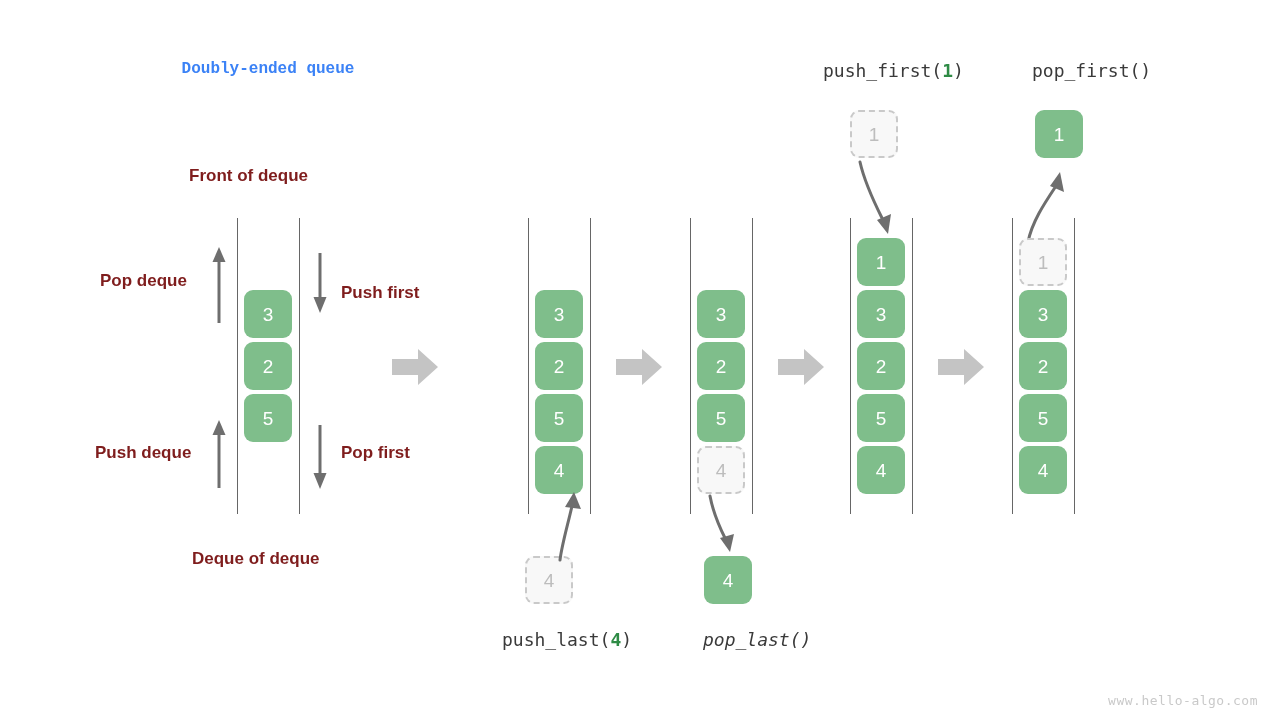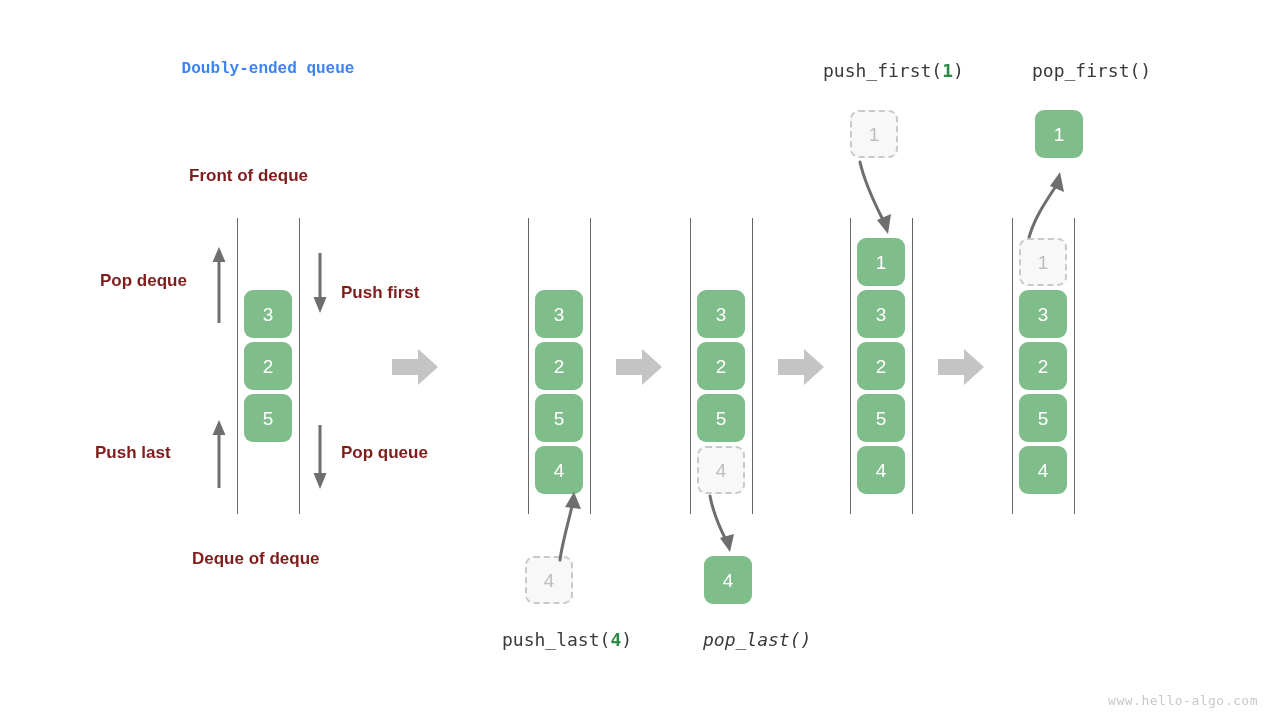--- a/index.html
+++ b/index.html
@@ -142,27 +142,27 @@
   <svg class="thin-arrow" style="left:305px; top:253px;" width="30" height="62" viewBox="0 0 30 62">
     <line x1="15" y1="0" x2="15" y2="48" stroke="#6e6e6e" stroke-width="3"></line>
     <polygon points="15,60 8.5,44 21.5,44" fill="#6e6e6e"></polygon>
   </svg>
   <div class="lbl-dark" style="left:341px; top:271px;margin-top:12px;">Push first</div>
 
   <svg class="thin-arrow" style="left:204px; top:418px;" width="30" height="72" viewBox="0 0 30 72">
     <line x1="15" y1="70" x2="15" y2="12" stroke="#6e6e6e" stroke-width="3"></line>
     <polygon points="15,2 8.5,17 21.5,17" fill="#6e6e6e"></polygon>
   </svg>
-  <div class="lbl-dark" style="left:95px; top:443px;">Push last</div>
+  <div class="lbl-dark" style="left:95px; top:443px;">Push deque</div>
 
   <svg class="thin-arrow" style="left:305px; top:425px;" width="30" height="66" viewBox="0 0 30 66">
     <line x1="15" y1="0" x2="15" y2="52" stroke="#6e6e6e" stroke-width="3"></line>
     <polygon points="15,64 8.5,48 21.5,48" fill="#6e6e6e"></polygon>
   </svg>
-  <div class="lbl-dark" style="left:341px; top:443px;">Pop queue</div>
+  <div class="lbl-dark" style="left:341px; top:443px;">Pop first</div>
 
   <svg class="block-arrow" style="left:392px; top:347px;" width="48" height="40" viewBox="0 0 48 40">
     <polygon points="0,12 26,12 26,2 46,20 26,38 26,28 0,28" fill="#c4c4c4"></polygon>
   </svg>
 
   <div class="rail" style="left:528px; top:218px; height:296px;"></div>
   <div class="rail" style="left:590px; top:218px; height:296px;"></div>
 
   <div class="cell solid" style="left:535px; top:290px;">3</div>
   <div class="cell solid" style="left:535px; top:342px;">2</div>

